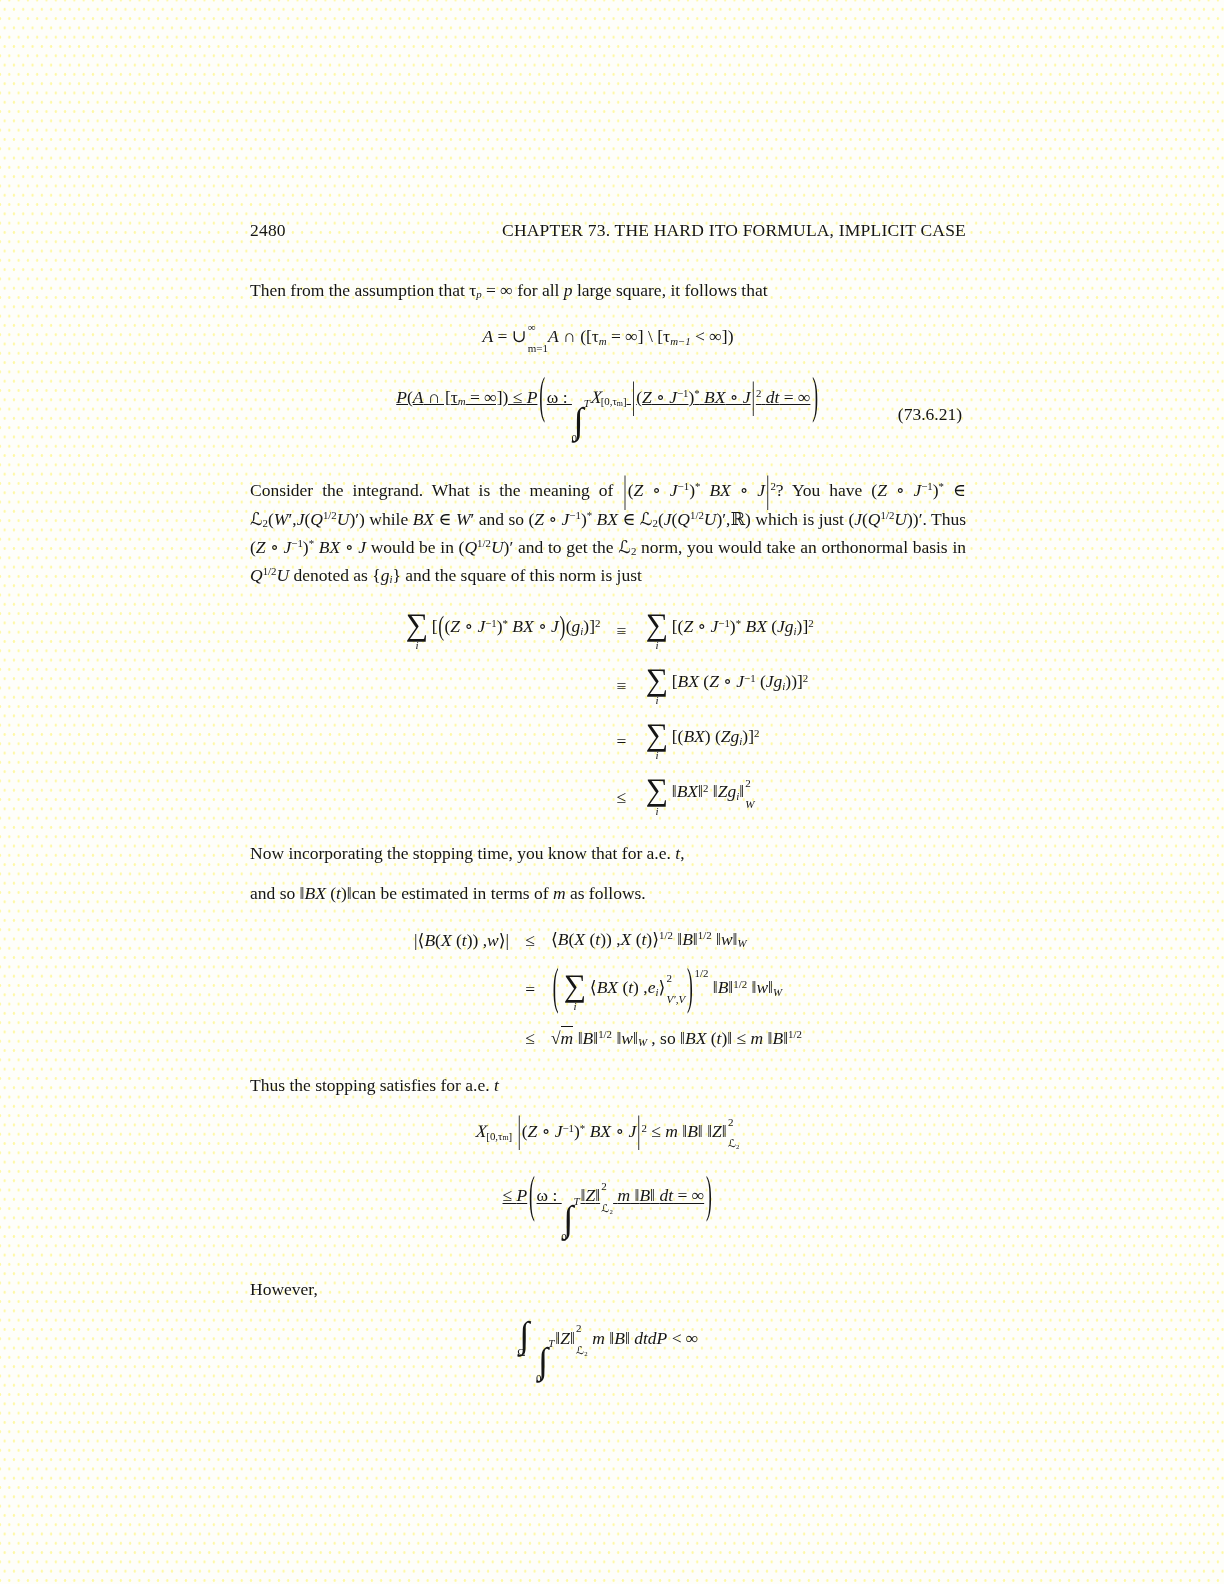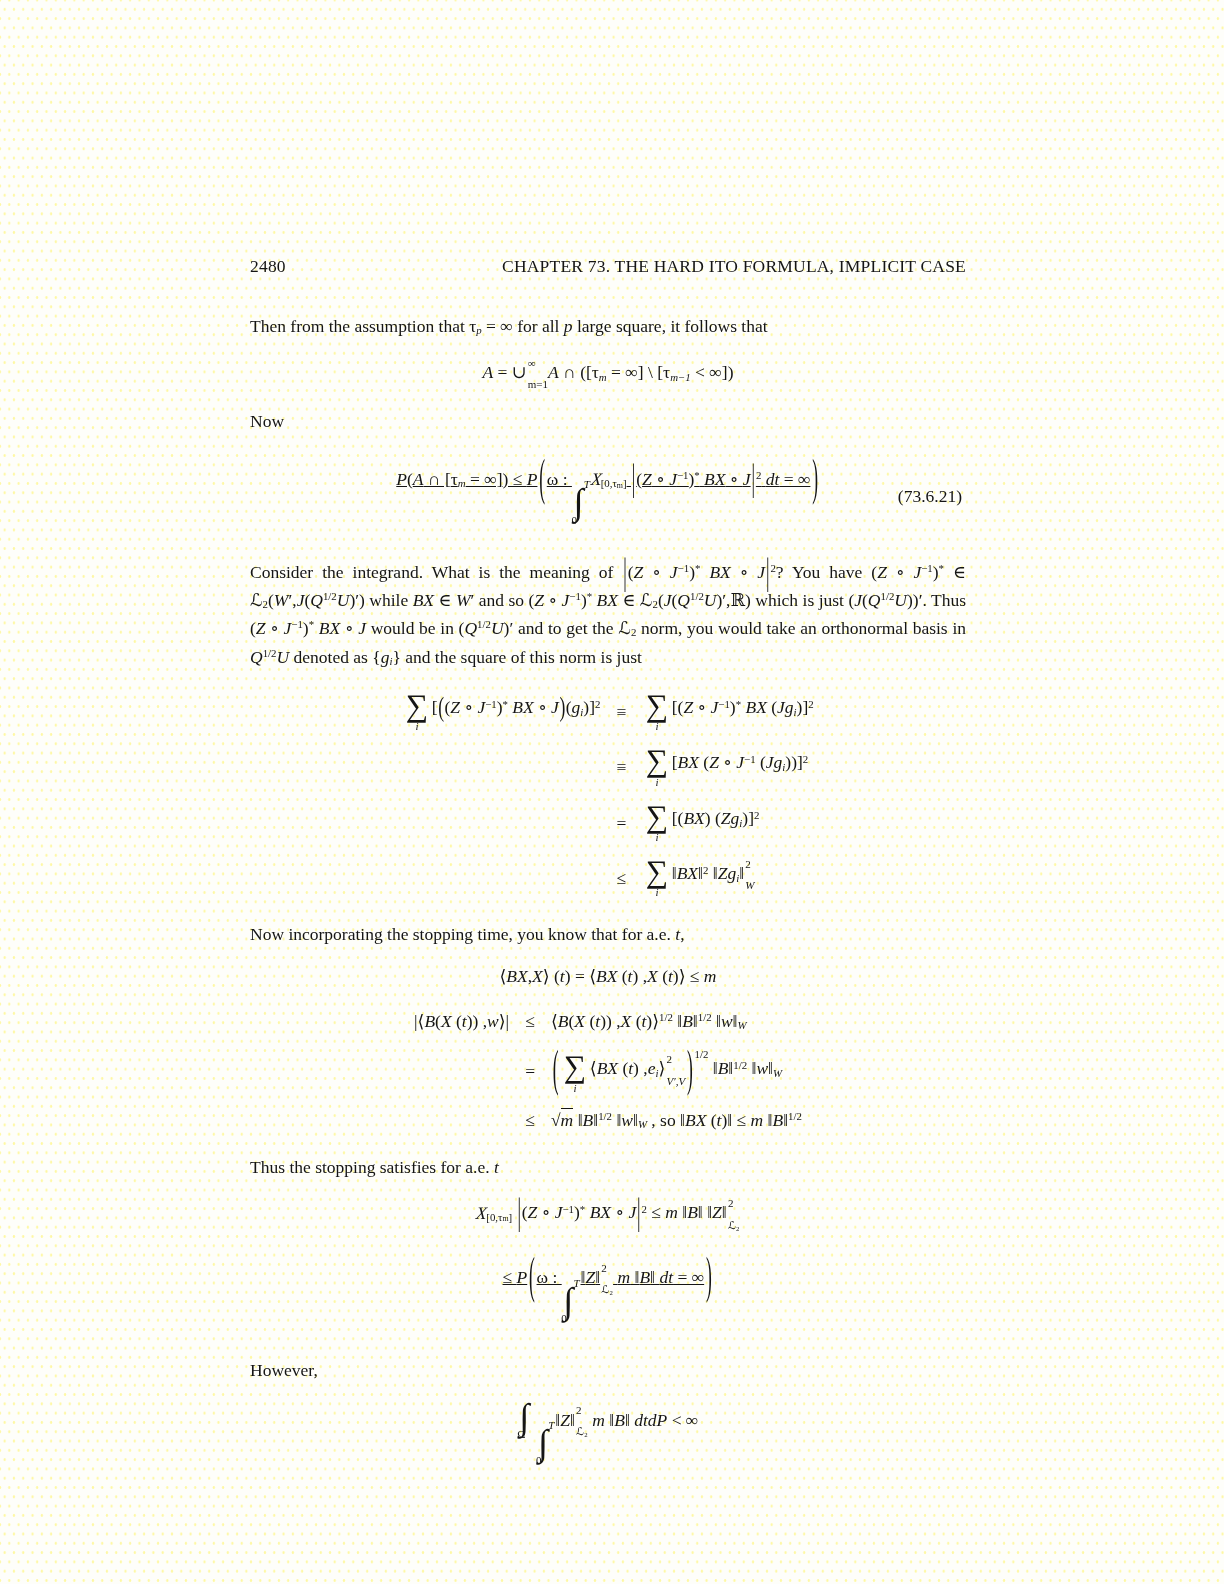--- a/index.html
+++ b/index.html
@@ -8,21 +8,21 @@
     width:1224px;height:1584px;overflow:hidden;
     background-color:#fefefa;
     background-image:
       radial-gradient(circle, rgba(255,243,90,.55) 1px, rgba(255,243,90,0) 1.5px),
       radial-gradient(circle, rgba(255,243,90,.55) 1px, rgba(255,243,90,0) 1.5px);
     background-size:9.3px 18.6px, 9.3px 18.6px;
     background-position:0 0, 4.65px 9.3px;
     font-family:"Liberation Serif","DejaVu Serif","DejaVu Sans",serif;
     color:var(--ink);
   }
-  .page{position:relative;width:1224px;height:1400px;margin-top:36px;}
+  .page{position:relative;width:1224px;height:1400px;}
   .content{position:absolute;left:250px;top:216px;width:716px;font-size:17.5px;line-height:1.62;}
   .pagehead{display:flex;justify-content:space-between;align-items:baseline;margin-bottom:32px;}
   .pagehead span{letter-spacing:.2px;}
   p.para{margin:12px 0 10px;text-align:justify;}
   .display{position:relative;text-align:center;margin:17px 0;line-height:1.35;}
   .display.tall{margin:24px 0;padding:8px 0;text-decoration:underline;}
   .eqno{position:absolute;right:4px;top:50%;transform:translateY(-50%);}
   .align{display:grid;grid-template-columns:auto auto auto;justify-content:center;
          column-gap:16px;row-gap:16px;align-items:center;margin:22px 0;line-height:1.2;}
   .al-l{text-align:right;} .al-m{text-align:center;} .al-r{text-align:left;}
@@ -62,21 +62,20 @@
       <span>CHAPTER 73.  THE HARD ITO FORMULA, IMPLICIT CASE</span>
     </div>
 
     <p class="para"><span>Then from the assumption that </span><span>τ</span><span class="sub it">p</span><span> = ∞ for all </span><span class="it">p</span><span> large square, it follows that</span></p>
 
     <div class="display"><span class="it">A</span><span> = </span><span>∪</span><span class="stack ss">
           <span class="st-top">∞</span>
           <span class="st-bot">m=1</span>
         </span><span class="it">A</span><span> ∩ </span><span>([</span><span>τ</span><span class="sub it">m</span><span> = ∞</span><span>] \ [</span><span>τ</span><span class="sub it">m−1</span><span> &lt; ∞</span><span>])</span></div>
 
-    <p class="para"><span>Now</span></p>
 
     <div class="display tall">
       <span><span class="it">P</span><span>(</span><span class="it">A</span><span> ∩ [</span><span>τ</span><span class="sub it">m</span><span> = ∞]</span><span>) ≤ </span><span class="it">P</span><span class="bp2">(</span><span>ω : </span><span class="stack int ittop">
             <span class="st-top">T</span>
             <span class="st-mid">∫</span>
             <span class="st-bot">0</span>
           </span><span class="scr">X</span><span class="sub">[0,τ</span><span class="sub2">m</span><span class="sub">]</span><span> </span><span class="tb">|</span><span>(</span><span class="it">Z</span><span> ∘ </span><span class="it">J</span><span class="sup">−1</span><span>)</span><span class="sup">*</span><span> </span><span class="it">BX</span><span> ∘ </span><span class="it">J</span><span class="tb">|</span><span class="sup">2</span><span> </span><span class="it">dt</span><span> = ∞</span><span class="bp2">)</span></span>
       <span class="eqno">(73.6.21)</span>
     </div>
 
@@ -110,22 +109,22 @@
             <span class="st-mid">∑</span>
             <span class="st-bot">i</span>
           </span><span>‖</span><span class="it">BX</span><span>‖</span><span class="sup">2</span><span> ‖</span><span class="it">Zg</span><span class="sub it">i</span><span>‖</span><span class="stack ss itbot">
             <span class="st-top">2</span>
             <span class="st-bot">W</span>
           </span></div>
       </div>
 
     <p class="para"><span>Now incorporating the stopping time, you know that for a.e. </span><span class="it">t</span><span>,</span></p>
 
-    <div class="display"><span>⟨</span><span class="it">BX</span><span>,</span><span class="it">X</span><span>⟩ (</span><span class="it">t</span><span>) = ⟨</span><span class="it">BX</span><span> (</span><span class="it">t</span><span>) ,</span><span class="it">X</span><span> (</span><span class="it">t</span><span>)⟩ ≤ </span><span class="it">m</span></div>
 
+    <p class="para"><span>and so ‖</span><span class="it">BX</span><span> (</span><span class="it">t</span><span>)‖</span><span>can be estimated in terms of </span><span class="it">m</span><span> as follows.</span></p>
 
     <div class="align">
         <div class="al-l"><span>|⟨</span><span class="it">B</span><span>(</span><span class="it">X</span><span> (</span><span class="it">t</span><span>)) ,</span><span class="it">w</span><span>⟩|</span></div>
         <div class="al-m">≤</div>
         <div class="al-r"><span>⟨</span><span class="it">B</span><span>(</span><span class="it">X</span><span> (</span><span class="it">t</span><span>)) ,</span><span class="it">X</span><span> (</span><span class="it">t</span><span>)⟩</span><span class="sup">1/2</span><span> ‖</span><span class="it">B</span><span>‖</span><span class="sup">1/2</span><span> ‖</span><span class="it">w</span><span>‖</span><span class="sub it">W</span></div>
         <div class="al-l"></div>
         <div class="al-m">=</div>
         <div class="al-r"><span class="bp2">(</span><span class="stack sum">
             <span class="st-mid">∑</span>
             <span class="st-bot">i</span>

